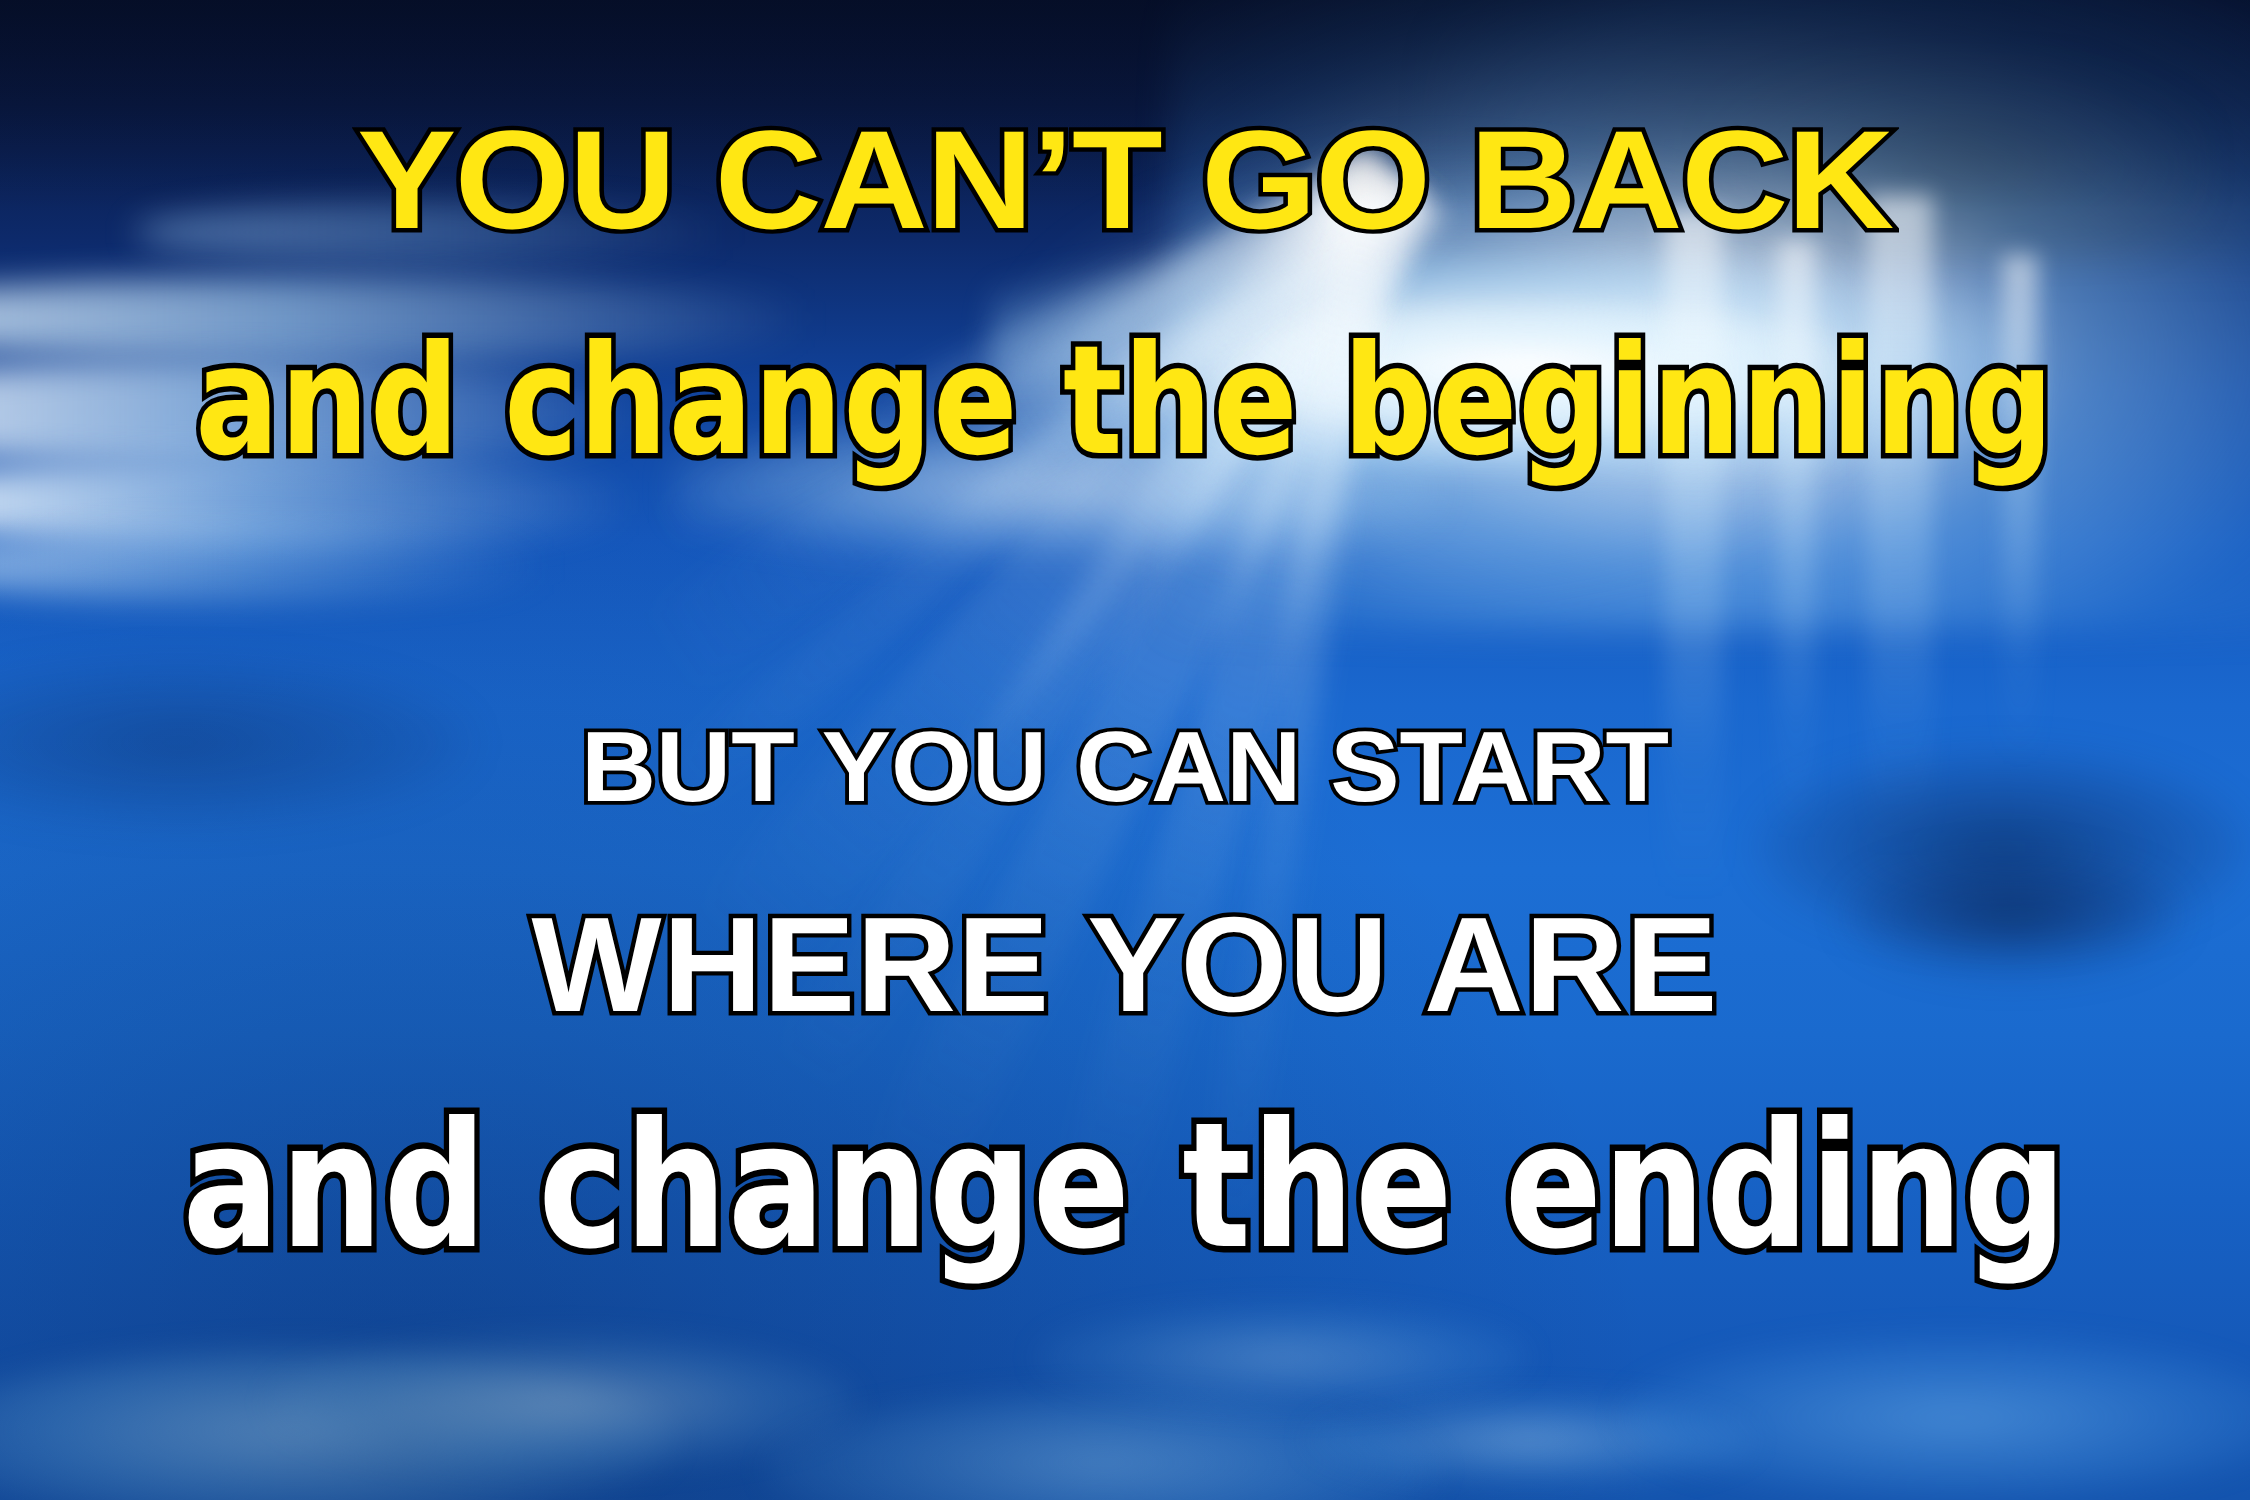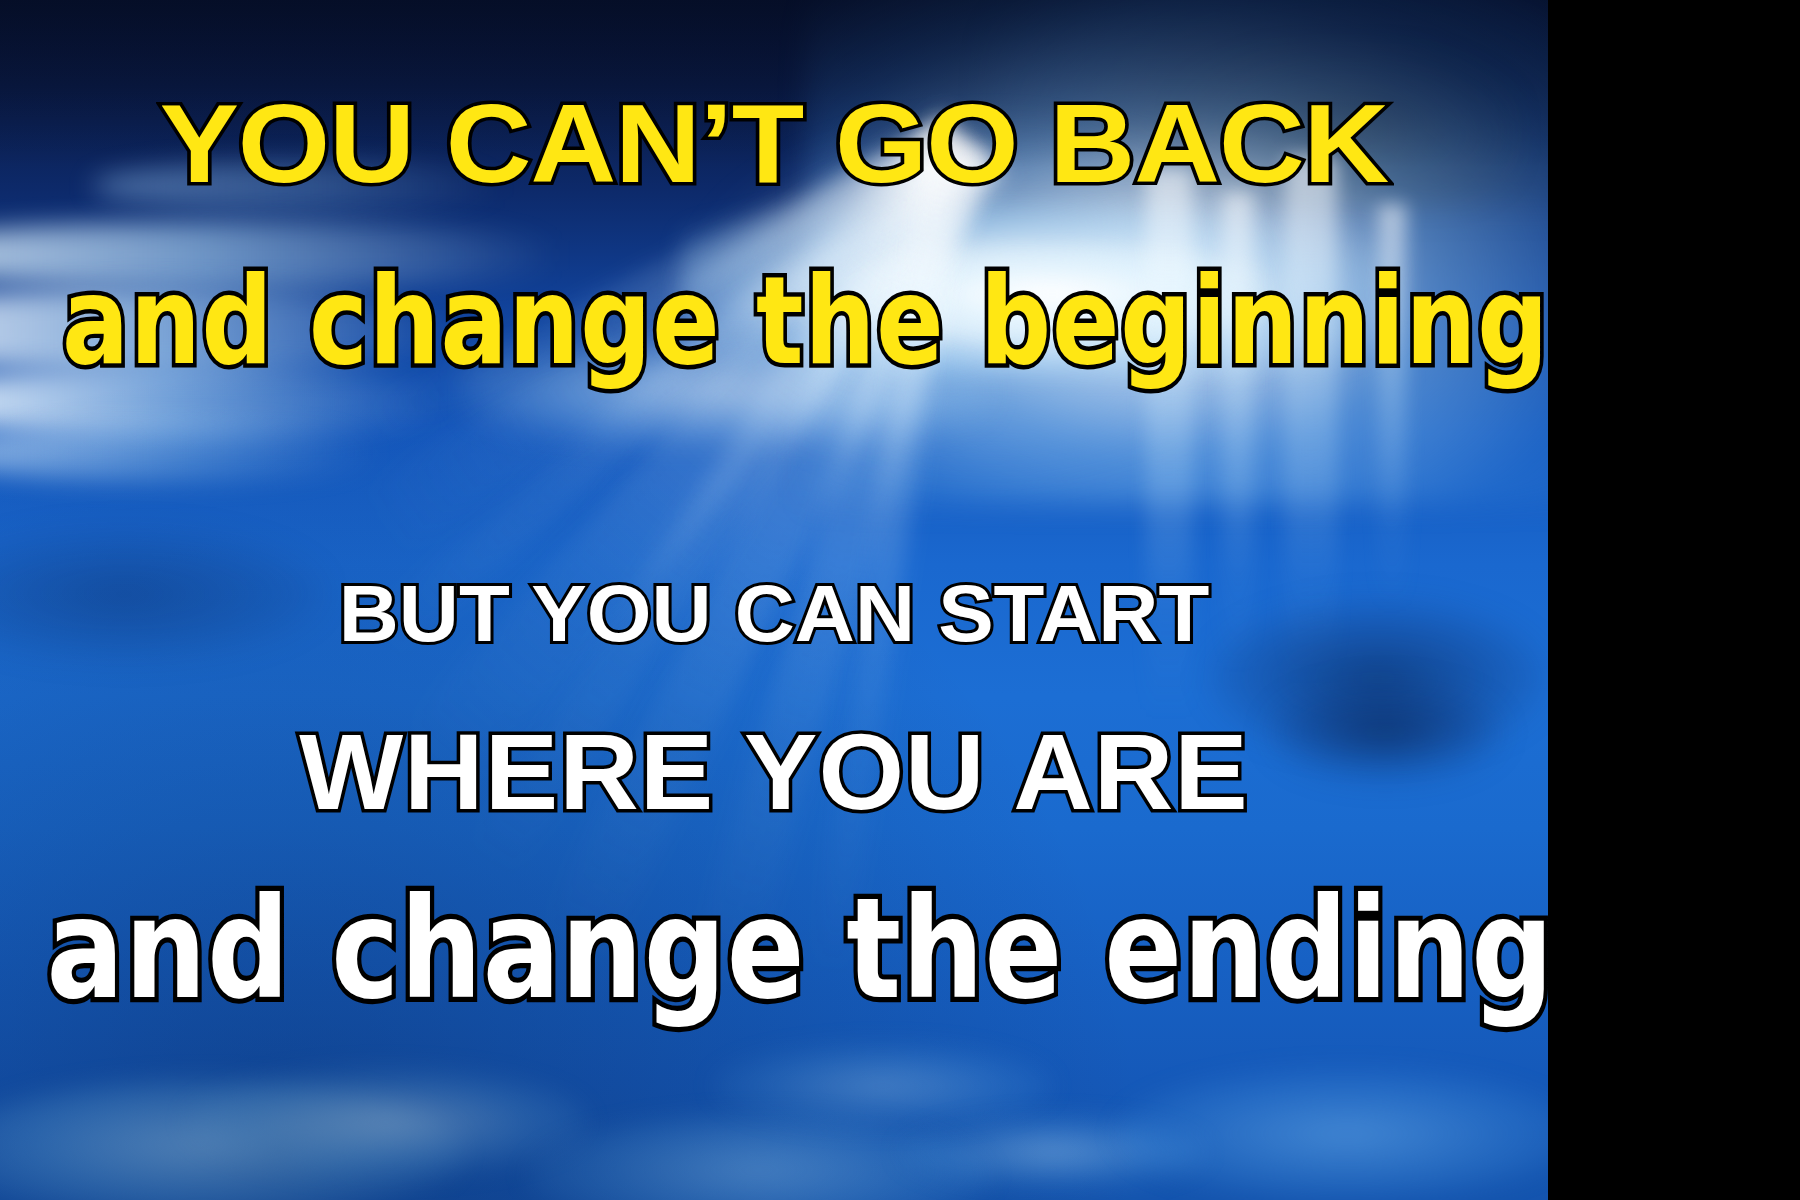--- a/index.html
+++ b/index.html
@@ -3,21 +3,21 @@
 <meta charset="utf-8">
 <style>
   html, body {
     margin: 0;
     padding: 0;
     background: #000;
   }
 
   #poster {
     position: relative;
-    width: 1548px;
+    width: 1800px;
     height: 1200px;
     overflow: hidden;
     font-family: "Liberation Sans", sans-serif;
     background: #be185d;
   }
 
   
 
   .sky-base {
     position: absolute;

